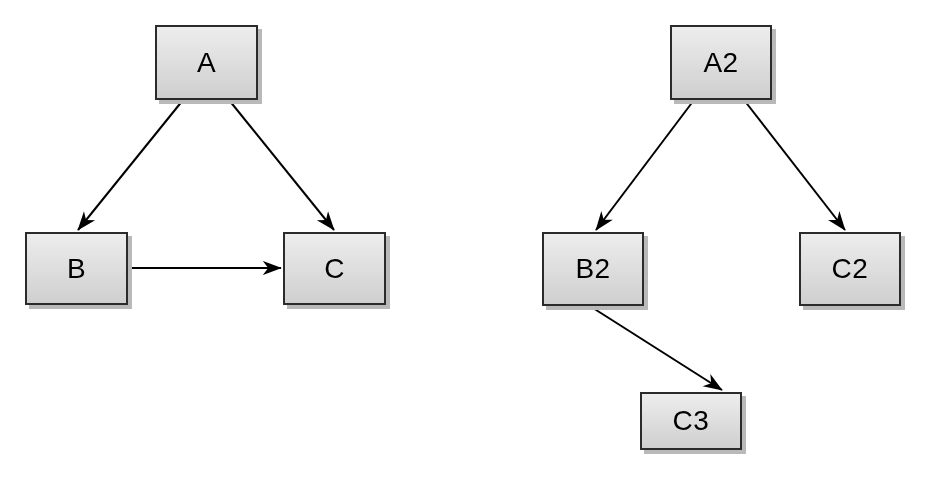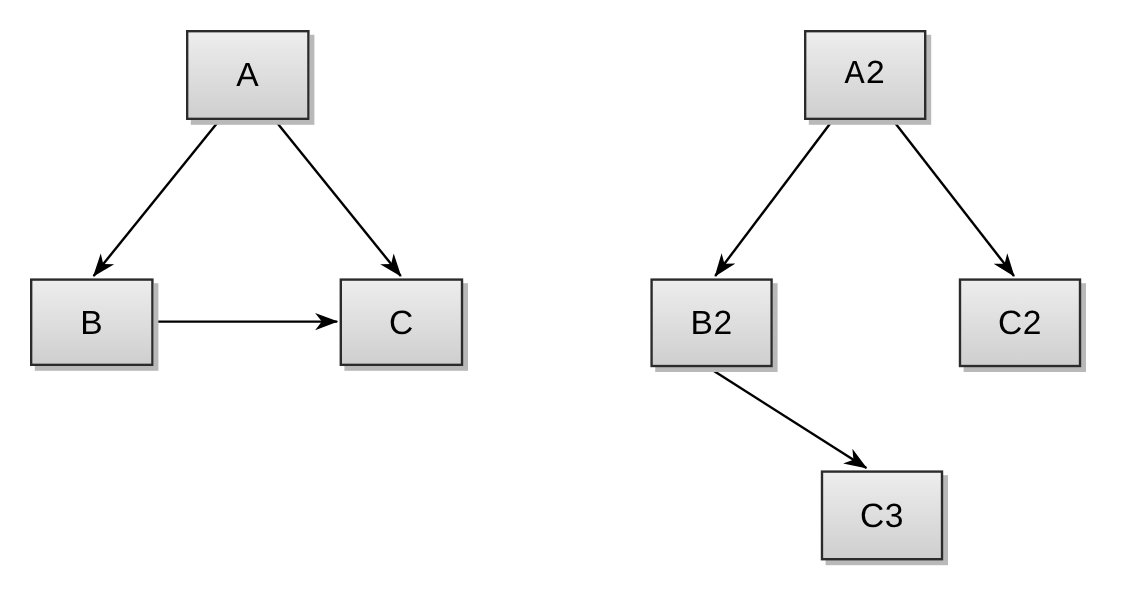--- a/index.html
+++ b/index.html
@@ -72,26 +72,26 @@
       <div class="node" style="left: 155px; top: 25px; width: 103px; height: 75px; border-color: rgb(43, 43, 43); box-shadow: rgb(185, 185, 185) 4px 4px 0px 0px; background: linear-gradient(rgb(237, 237, 237) 0%, rgb(207, 207, 207) 100%);">
         <span class="node-label" style="color: rgb(0, 0, 0);">A</span>
       </div>
       <div class="node" style="left: 25px; top: 232px; width: 103px; height: 73px; border-color: rgb(43, 43, 43); box-shadow: rgb(185, 185, 185) 4px 4px 0px 0px; background: linear-gradient(rgb(237, 237, 237) 0%, rgb(207, 207, 207) 100%);">
         <span class="node-label" style="color: rgb(0, 0, 0);">B</span>
       </div>
       <div class="node" style="left: 283px; top: 232px; width: 103px; height: 73px; border-color: rgb(43, 43, 43); box-shadow: rgb(185, 185, 185) 4px 4px 0px 0px; background: linear-gradient(rgb(237, 237, 237) 0%, rgb(207, 207, 207) 100%);">
         <span class="node-label" style="color: rgb(0, 0, 0);">C</span>
       </div>
       <div class="node" style="left: 670px; top: 25px; width: 102px; height: 75px; border-color: rgb(43, 43, 43); box-shadow: rgb(185, 185, 185) 4px 4px 0px 0px; background: linear-gradient(rgb(237, 237, 237) 0%, rgb(207, 207, 207) 100%);">
-        <span class="node-label" style="color: rgb(0, 0, 0); font-family: Liberation Mono, monospace;">A2</span>
+        <span class="node-label" style="color: rgb(0, 0, 0);">A2</span>
       </div>
       <div class="node" style="left: 542px; top: 232px; width: 102px; height: 74px; border-color: rgb(43, 43, 43); box-shadow: rgb(185, 185, 185) 4px 4px 0px 0px; background: linear-gradient(rgb(237, 237, 237) 0%, rgb(207, 207, 207) 100%); text-align: center;">
         <span class="node-label" style="color: rgb(0, 0, 0);">B2</span>
       </div>
       <div class="node" style="left: 799px; top: 232px; width: 102px; height: 74px; border-color: rgb(43, 43, 43); box-shadow: rgb(185, 185, 185) 4px 4px 0px 0px; background: linear-gradient(rgb(237, 237, 237) 0%, rgb(207, 207, 207) 100%);">
         <span class="node-label" style="color: rgb(0, 0, 0); text-align: right;">C2</span>
       </div>
-      <div class="node" style="left: 684px; top: 392px; width: 102px; height: 75px; border-color: rgb(43, 43, 43); box-shadow: rgb(185, 185, 185) 4px 4px 0px 0px; background: linear-gradient(rgb(237, 237, 237) 0%, rgb(207, 207, 207) 100%); text-align: center;">
+      <div class="node" style="left: 640px; top: 392px; width: 102px; height: 58px; border-color: rgb(43, 43, 43); box-shadow: rgb(185, 185, 185) 4px 4px 0px 0px; background: linear-gradient(rgb(237, 237, 237) 0%, rgb(207, 207, 207) 100%); text-align: center;">
         <span class="node-label" style="color: rgb(0, 0, 0);">C3</span>
       </div>
     </div>
 
 </div>
 
 </body></html>

